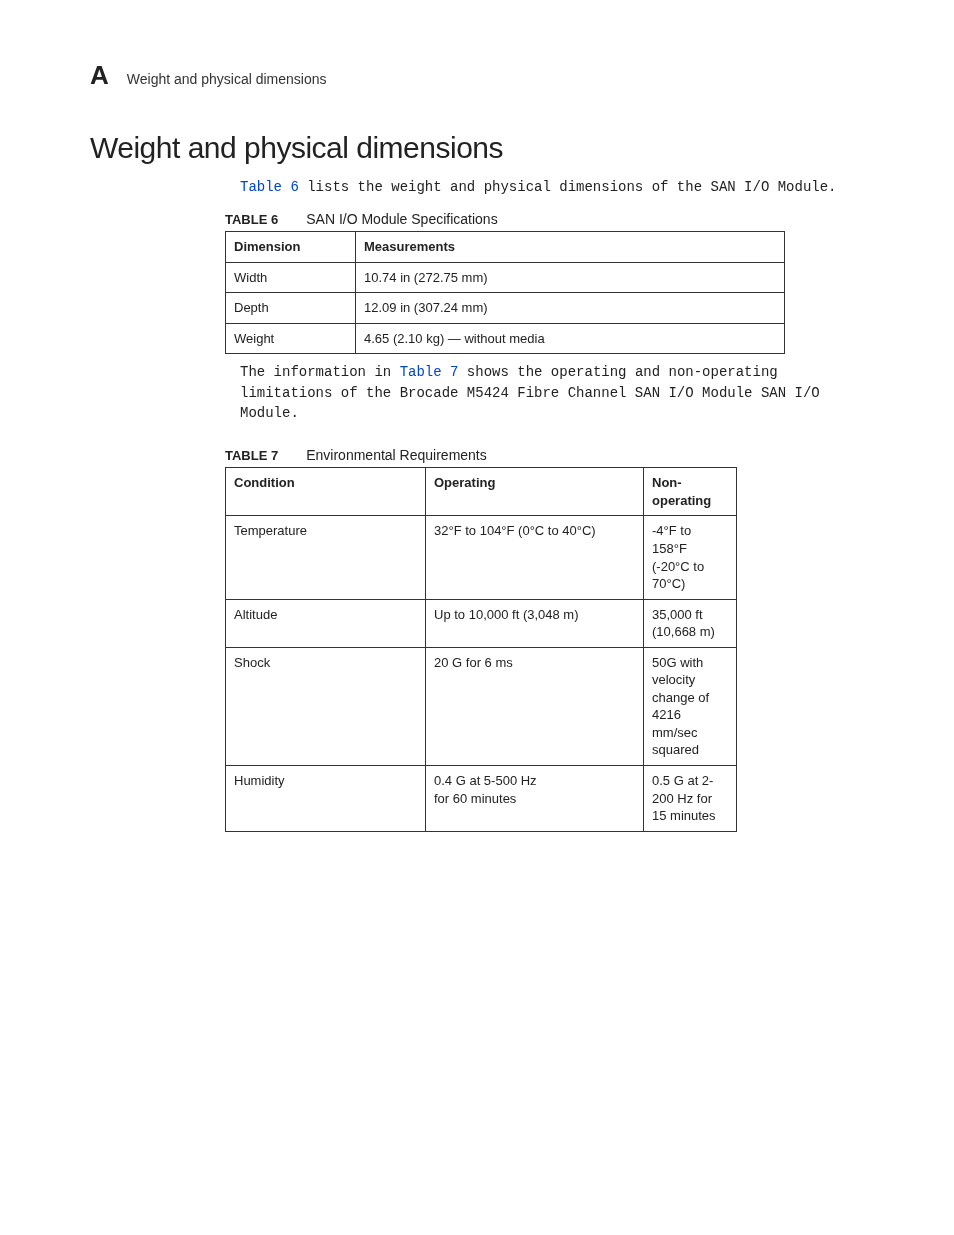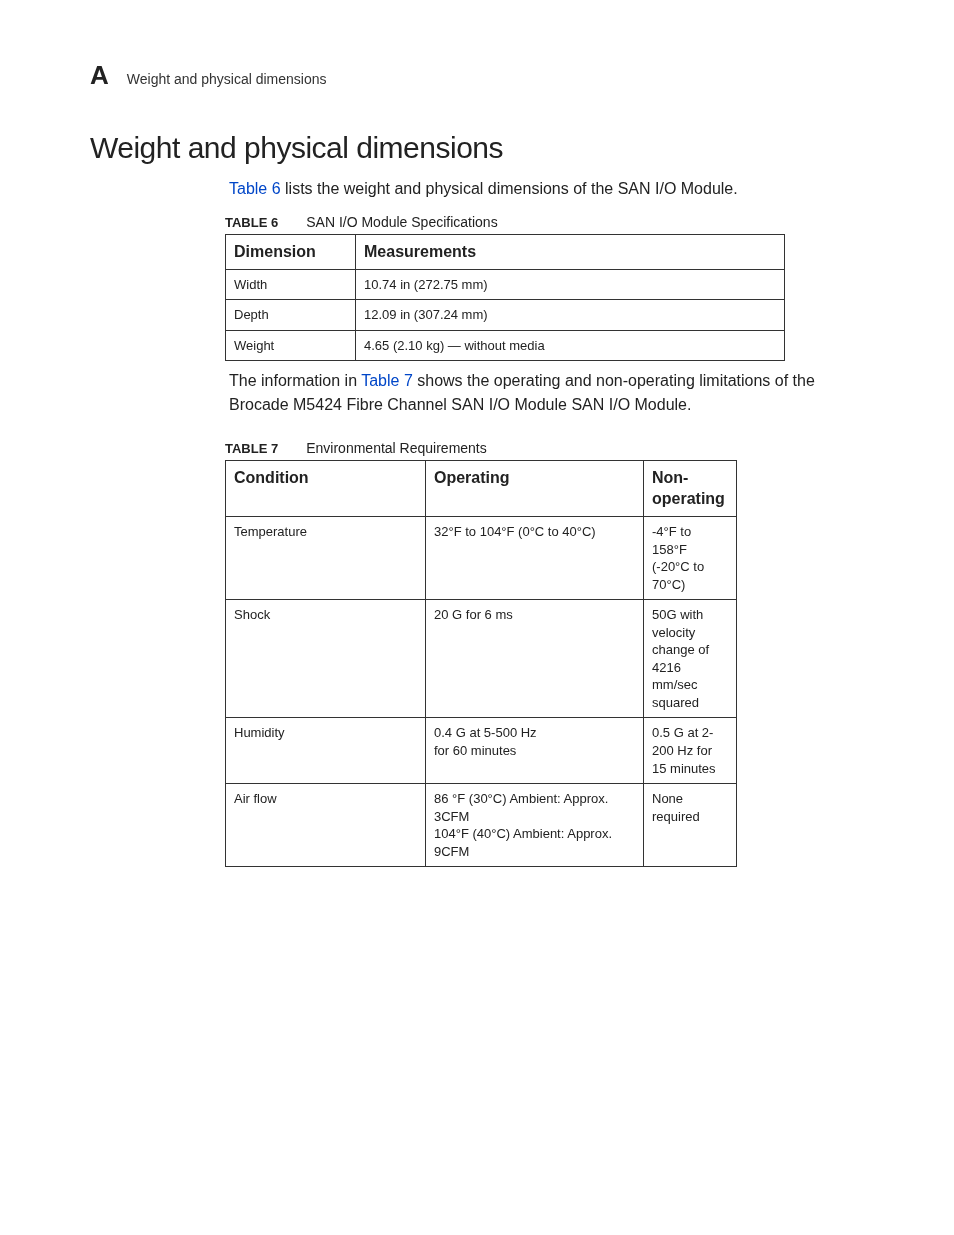--- a/index.html
+++ b/index.html
@@ -33,23 +33,24 @@
     font-family: Arial, Helvetica, sans-serif;
     font-weight: 400;
     font-size: 30px;
     margin: 30px 0 12px 0;
     letter-spacing: -0.5px;
   }
   .indent-block {
     margin-left: 135px;
   }
   p.body {
-    font-size: 16px;
+    font-size: 14px;
     line-height: 1.45;
-    margin: 8px 0 14px 4px;
+    margin: 8px 0 14px 15px;
+    font-family: Liberation Mono, monospace;
   }
   a.xref {
     color: #0046c8;
     text-decoration: none;
   }
   .table-caption {
     font-size: 14px;
     margin: 6px 0 4px 0;
   }
   .table-caption .tc-label {
@@ -66,21 +67,21 @@
   table.spec th, table.spec td {
     border: 1px solid #333;
     padding: 6px 8px;
     text-align: left;
     vertical-align: top;
     line-height: 1.35;
   }
   table.spec th {
     font-family: Arial, Helvetica, sans-serif;
     font-weight: 700;
-    font-size: 16px;
+    font-size: 13px;
   }
   table.spec.t6 th:first-child, table.spec.t6 td:first-child { width: 130px; }
   table.env {
     width: 512px;
   }
   table.env th:nth-child(1), table.env td:nth-child(1) { width: 200px; }
   table.env th:nth-child(2), table.env td:nth-child(2) { width: 218px; }
   .section-gap { margin-top: 42px; }
   .t7-wrap { margin-left: 135px; margin-top: 24px; }
 </style>
@@ -149,31 +150,31 @@
           <th>Non-operating</th>
         </tr>
       </thead>
       <tbody>
         <tr>
           <td>Temperature</td>
           <td>32°F to 104°F (0°C to 40°C)</td>
           <td>-4°F to 158°F (-20°C to 70°C)</td>
         </tr>
         <tr>
+          <td>Altitude</td>
+          <td>Up to 10,000 ft (3,048 m)</td>
+          <td>35,000 ft (10,668 m)</td>
+        </tr>
+        <tr>
           <td>Shock</td>
           <td>20 G for 6 ms</td>
           <td>50G with velocity change of 4216 mm/sec squared</td>
         </tr>
         <tr>
           <td>Humidity</td>
           <td>0.4 G at 5-500 Hz<br>for 60 minutes</td>
           <td>0.5 G at 2-200 Hz for 15 minutes</td>
         </tr>
-        <tr>
-          <td>Air flow</td>
-          <td>86 °F (30°C) Ambient: Approx. 3CFM<br>104°F (40°C) Ambient: Approx. 9CFM</td>
-          <td>None required</td>
-        </tr>
       </tbody>
     </table>
   </div>
 
 </div>
 
 </body></html>

